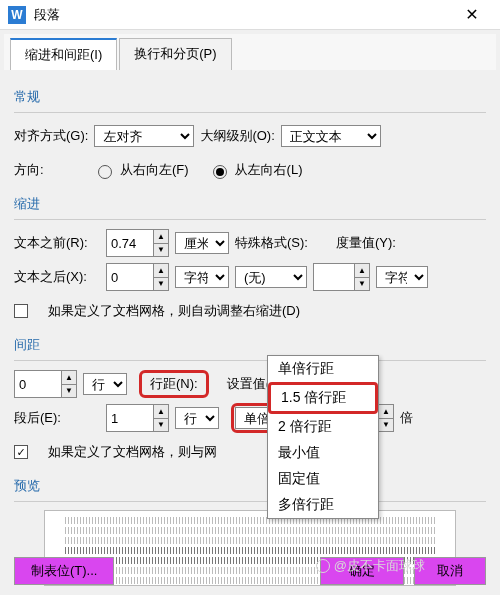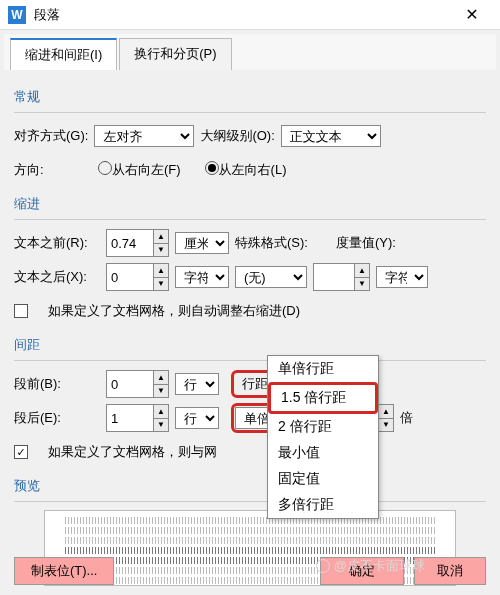--- a/index.html
+++ b/index.html
@@ -17,30 +17,30 @@
 .row { display: flex; align-items: center; min-height: 30px; margin-bottom: 4px; gap: 6px; }
 .lbl { white-space: nowrap; }
 select, input[type=text] { height: 22px; border: 1px solid #888; background: #fff; padding: 0 4px; font-size: 13px; }
 .spin { display: inline-flex; border: 1px solid #888; height: 28px; align-items: stretch; }
 .spin input { border: none; width: 46px; padding: 0 4px; outline: none; }
 .spin .arrows { display: flex; flex-direction: column; border-left: 1px solid #888; }
 .spin .arrow { width: 14px; flex: 1; display: flex; align-items: center; justify-content: center; font-size: 8px; cursor: pointer; background: #eaeaea; }
 .spin .arrow:first-child { border-bottom: 1px solid #888; }
 .chk { display: inline-flex; align-items: center; gap: 20px; }
 .chk-box { width: 14px; height: 14px; border: 1px solid #555; display: inline-flex; align-items: center; justify-content: center; font-size: 11px; background: #fff; }
-.radio-group { display: inline-flex; align-items: flex-start; gap: 0; margin-right: 18px; }
+.radio-group { display: inline-flex; align-items: flex-end; gap: 8px; margin-right: 18px; }
 .radio-outer { width: 14px; height: 14px; border: 1px solid #555; border-radius: 50%; display: inline-flex; align-items: center; justify-content: center; }
 .radio-inner { width: 8px; height: 8px; background: #000; border-radius: 50%; }
 .hl-red { border: 3px solid #d32828; border-radius: 6px; }
 .dropdown-open { position: absolute; background: #fff; border: 1px solid #888; z-index: 10; box-shadow: 2px 2px 4px rgba(0,0,0,.2); }
 .dropdown-open .opt { padding: 4px 10px; cursor: pointer; font-size: 14px; }
 .preview-box { border: 1px solid #bbb; height: 76px; margin: 6px 30px; background: #fff; padding: 6px 20px; overflow: hidden; }
 .preview-line { height: 7px; background: repeating-linear-gradient(90deg,#bbb,#bbb 1px,#fff 1px,#fff 3px); margin-bottom: 3px; }
 .btn-row { position: absolute; bottom: 10px; left: 0; right: 0; display: flex; padding: 0 14px; gap: 10px; }
-.btn { height: 28px; padding: 0 16px; border: 1px solid #999; background: #fca5a5; cursor: pointer; display: inline-flex; align-items: center; }
+.btn { height: 28px; padding: 0 16px; border: 1px solid #999; background: #d946ef; cursor: pointer; display: inline-flex; align-items: center; }
 .spacer { flex: 1; }
 .watermark { position: absolute; right: 75px; bottom: 20px; color: #d8d8d8; font-size: 11px; display: flex; align-items: center; gap: 4px; pointer-events: none; }
 .watermark .circ { width: 14px; height: 14px; border: 1px solid #d8d8d8; border-radius: 50%; }
 </style>
 </head>
 <body>
 
 <div class="titlebar">
   <span class="app-icon">W</span>
   <span class="title">段落</span>
@@ -120,21 +120,20 @@
     <span class="chk">
       <span class="chk-box"></span>
       <span>如果定义了文档网格，则自动调整右缩进(D)</span>
     </span>
   </div>
 
   <div class="section-title">间距</div>
   <hr class="divider">
 
   <div class="row">
-    <span class="lbl" style="width:86px">段前(B):</span>
     <span class="spin">
       <input value="0" style="">
       <span class="arrows">
           <span class="arrow">▲</span>
           <span class="arrow">▼</span>
         </span>
     </span>
     <select style="width:44px"><option>行</option></select>
 
     <span class="hl-red" style="padding:2px 8px;margin-left:6px">

